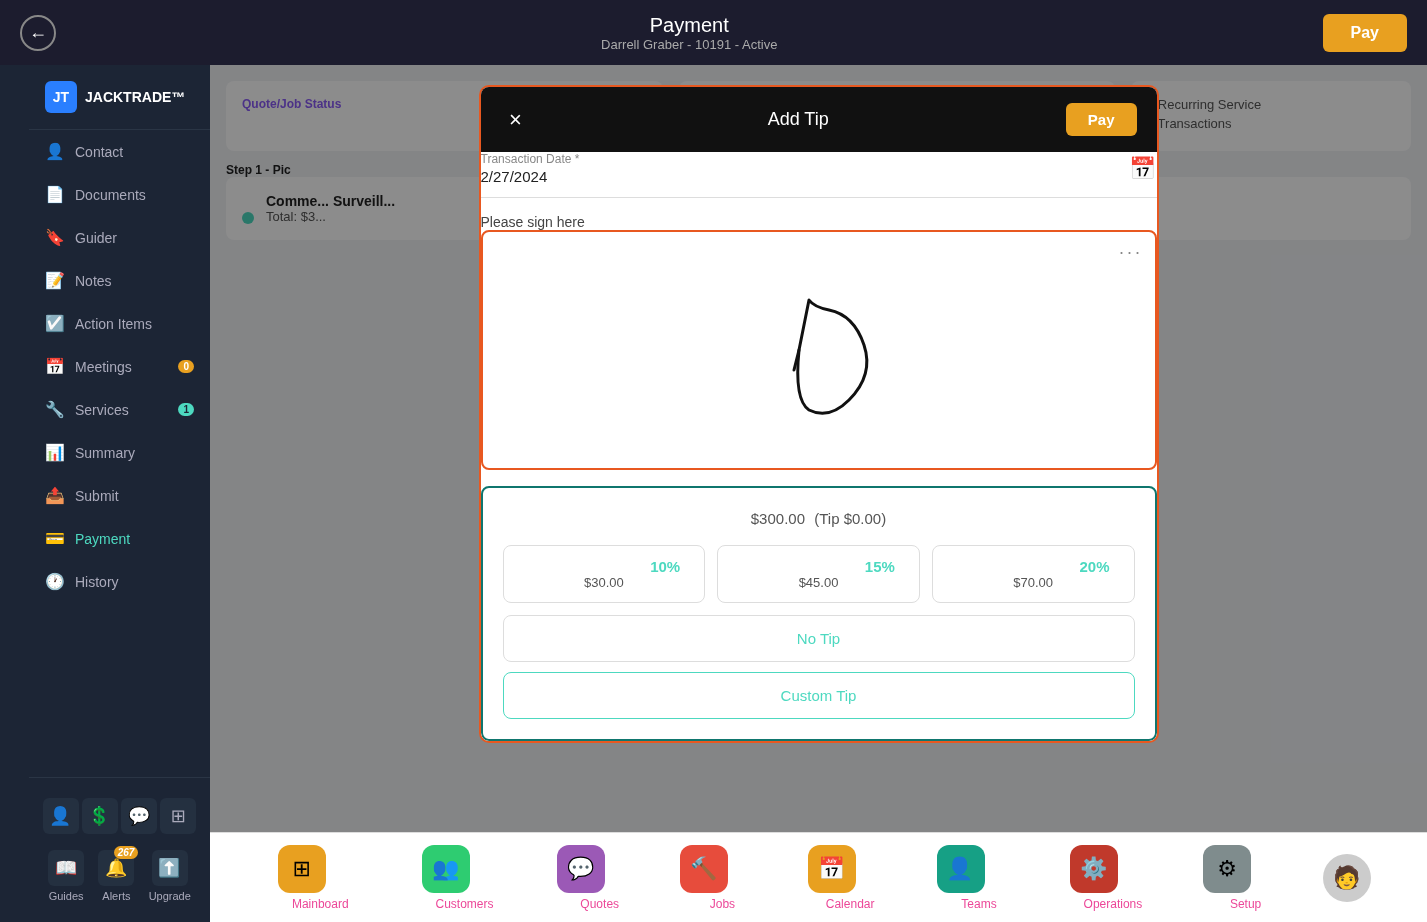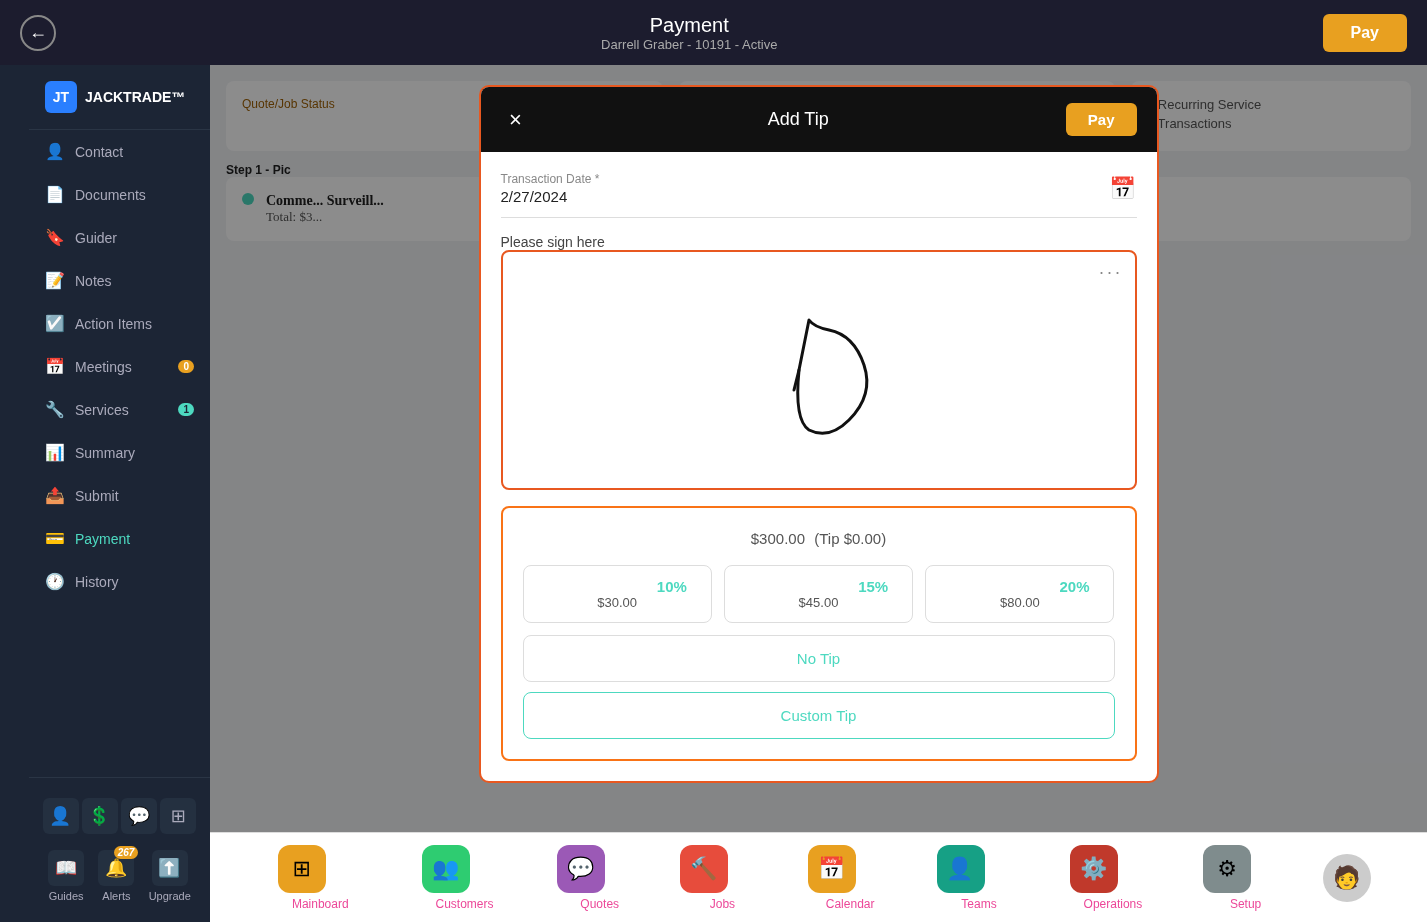--- a/index.html
+++ b/index.html
@@ -148,34 +148,34 @@
     }
     .bg-top-row {
       display: flex; gap: 16px; margin-bottom: 12px;
     }
     .bg-card {
       background: #fff;
       border-radius: 8px;
       padding: 16px;
       flex: 1;
     }
-    .bg-label { color: #a16207; font-size: 12px; }
+    .bg-label { color: #8b5cf6; font-size: 12px; font-weight: bold; }
     .bg-right-card {
       background: #fff; border-radius: 8px; padding: 16px;
       min-width: 280px;
     }
     .bg-right-item { color: #555; font-size: 13px; margin-bottom: 4px; }
 
     .step-header {
       font-size: 12px; font-weight: 700; color: #222;
       margin-bottom: 0;
     }
     .service-card {
       background: #fff; border-radius: 8px; padding: 16px;
-      display: flex; align-items: flex-start; gap: 12px; font-family: Liberation Serif, serif;
+      display: flex; align-items: flex-end; gap: 12px;
     }
     .service-dot {
       width: 12px; height: 12px; border-radius: 50%;
       background: #4dd9c0; flex-shrink: 0;
     }
     .service-info { flex: 1; }
     .service-name { font-size: 14px; font-weight: 600; color: #222; }
     .service-total { font-size: 13px; color: #555; }
 
     
@@ -213,21 +213,20 @@
     }
     .modal-pay-btn {
       background: #e8a020; color: #fff;
       border: none; padding: 8px 22px;
       border-radius: 6px; font-size: 15px; font-weight: 600;
       cursor: pointer;
     }
     .modal-body {
       overflow-y: auto;
       flex: 1;
-      padding: 20px;
     }
 
     
     .date-field {
       display: flex; align-items: center; gap: 12px;
       border-bottom: 1px solid #ddd; padding-bottom: 12px;
       margin-bottom: 16px;
     }
     .date-label { font-size: 12px; color: #888; margin-bottom: 2px; }
     .date-value { font-size: 15px; color: #222; }
@@ -245,21 +244,21 @@
       display: flex; align-items: center; justify-content: center;
       overflow: hidden;
     }
     .sign-dots {
       position: absolute; top: 10px; right: 12px;
       color: #888; font-size: 18px; letter-spacing: 2px;
     }
 
     
     .tip-section {
-      border: 2px solid #f97316;
+      border: 2px solid #0f766e;
       border-radius: 8px;
       padding: 20px;
     }
     .tip-amount-display {
       text-align: center;
       font-size: 18px;
       color: #222;
       font-weight: 700;
       margin-bottom: 16px;
     }
@@ -511,21 +510,21 @@
                 <div class="tip-option">
                   <div class="tip-option-pct">10%</div>
                   <div class="tip-option-amt">$30.00</div>
                 </div>
                 <div class="tip-option">
                   <div class="tip-option-pct">15%</div>
                   <div class="tip-option-amt">$45.00</div>
                 </div>
                 <div class="tip-option">
                   <div class="tip-option-pct">20%</div>
-                  <div class="tip-option-amt">$80.00</div>
+                  <div class="tip-option-amt">$70.00</div>
                 </div>
               </div>
 
               <button class="no-tip-btn">No Tip</button>
               <button class="custom-tip-btn">Custom Tip</button>
             </div>
 
           </div>
         </div>
       </div>

